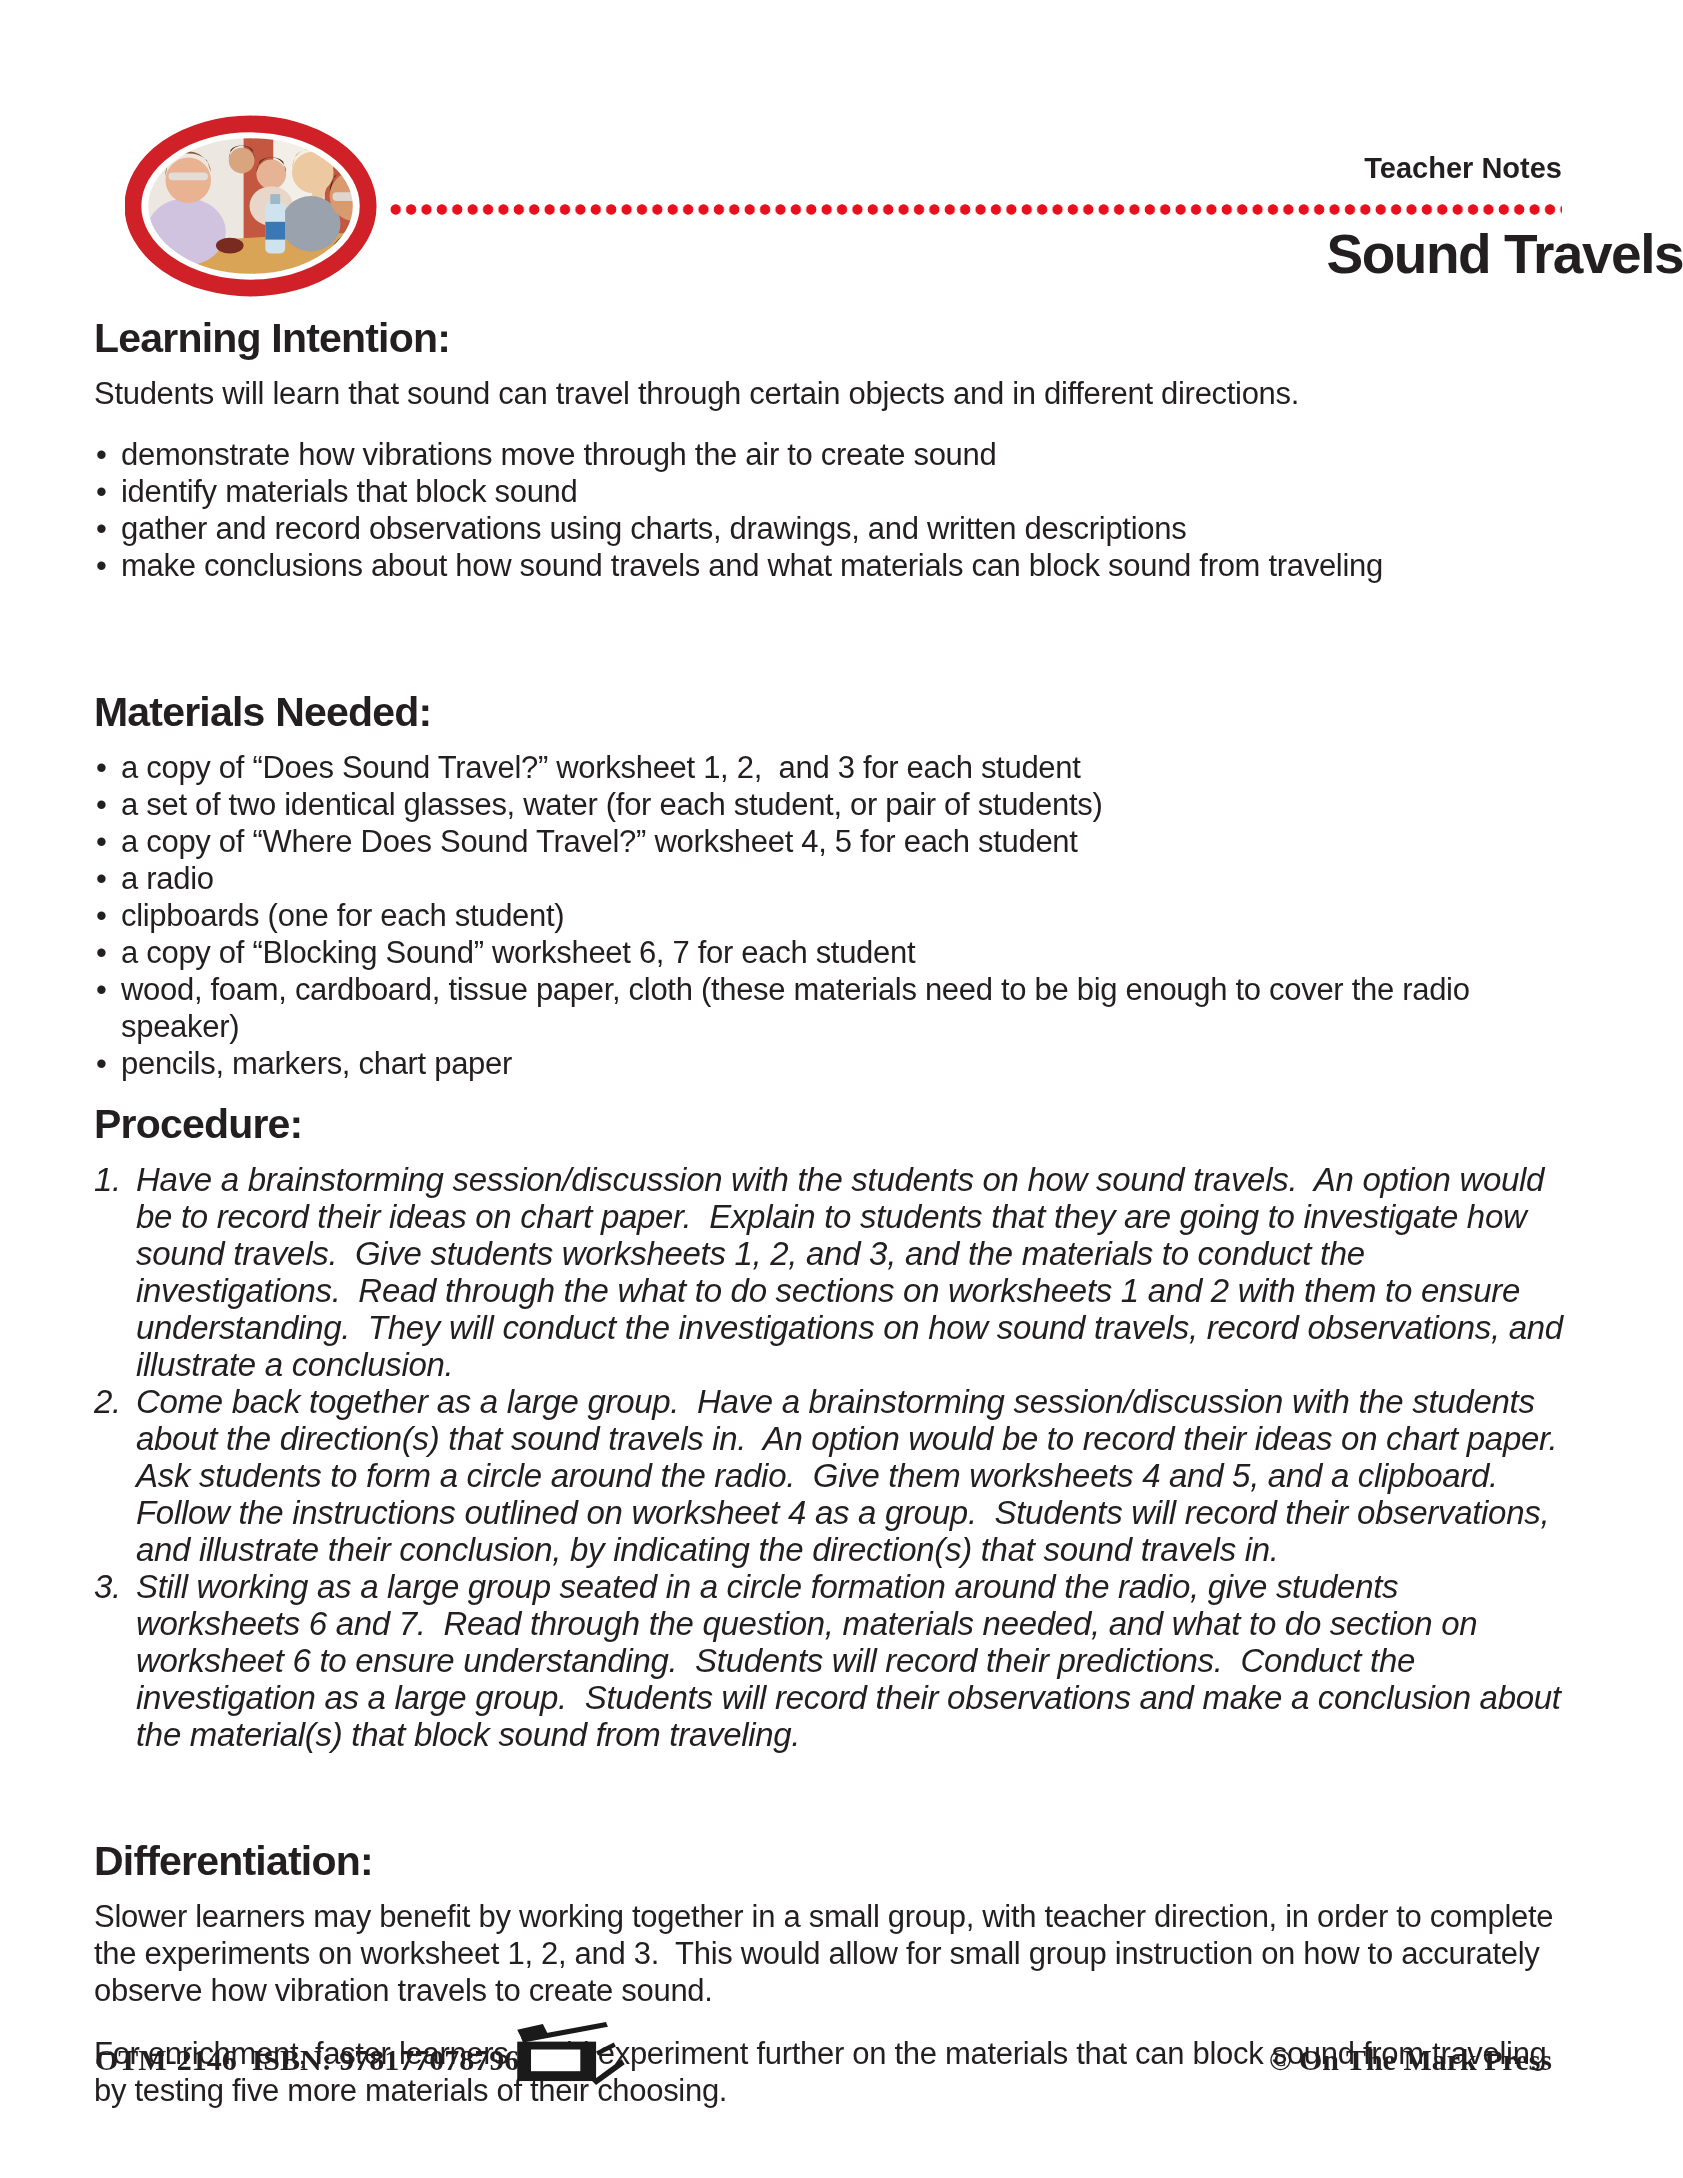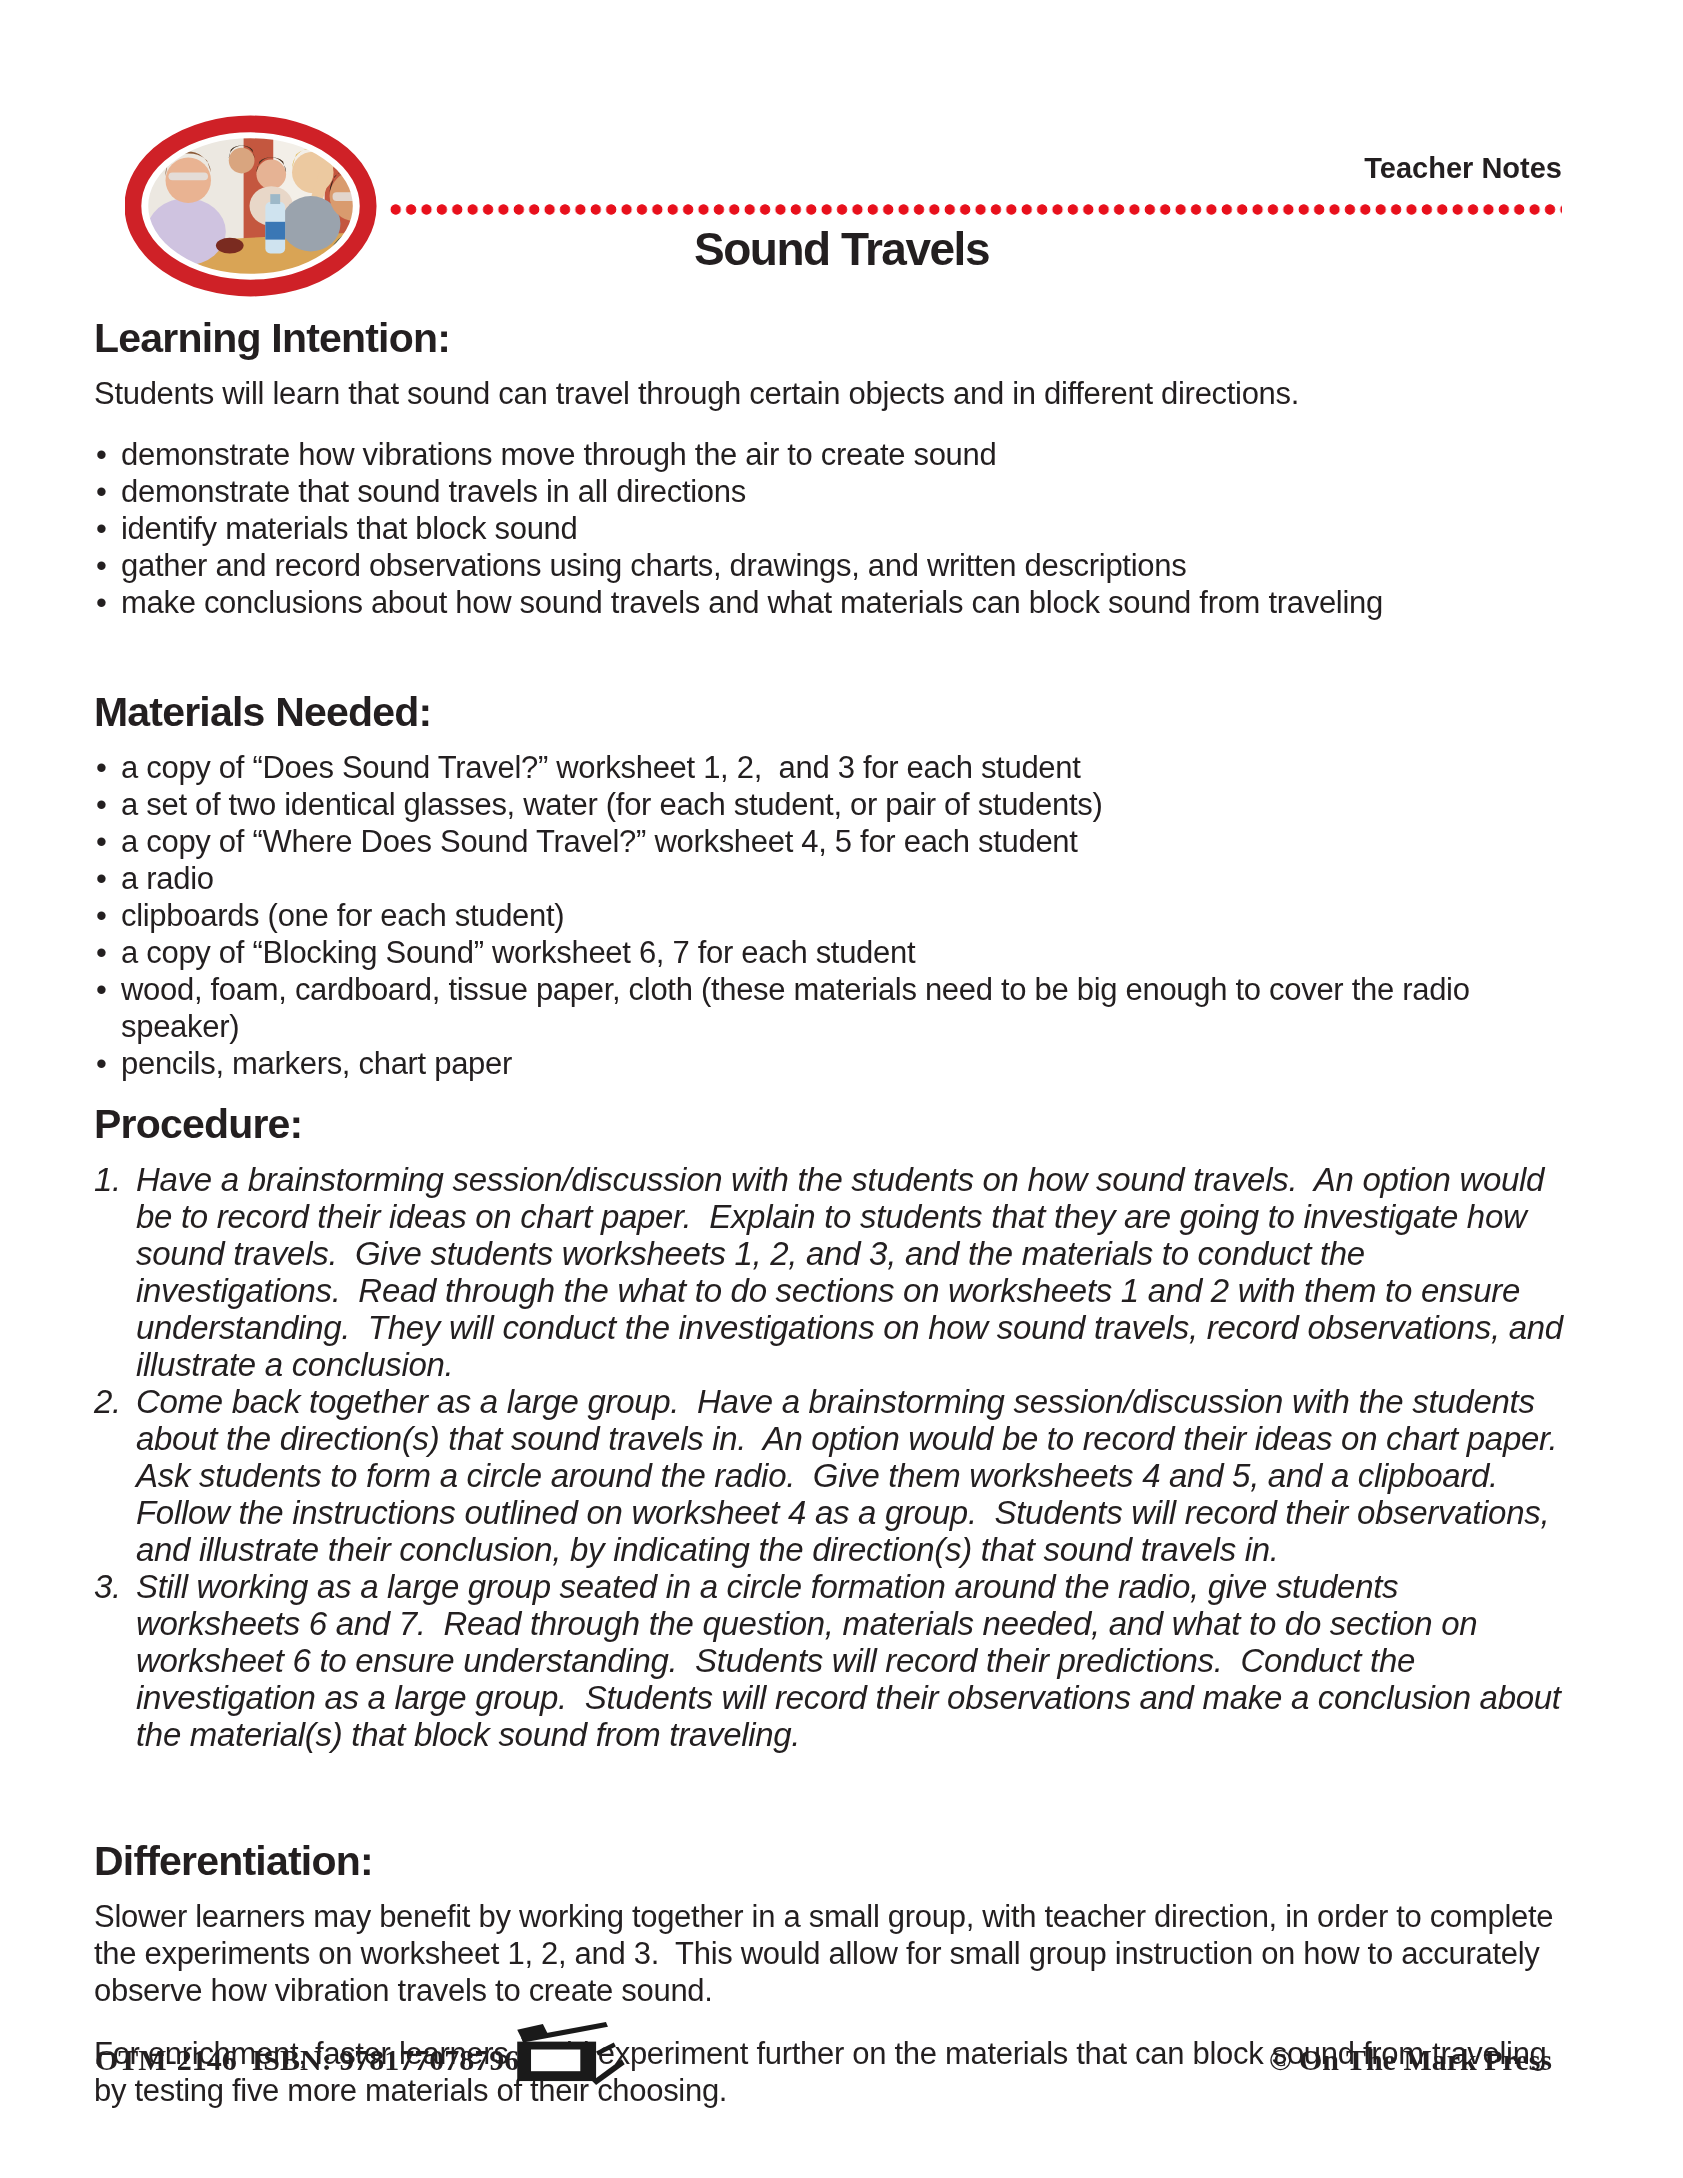--- a/index.html
+++ b/index.html
@@ -12,22 +12,22 @@
   .teacher-notes {
     position:absolute; right:121px; top:152px; font-size:29px; font-weight:bold;
     letter-spacing:0px;
   }
   .dotted-line {
     position:absolute; left:388px; top:204px; width:1174px; height:11px;
     background-image:radial-gradient(circle closest-side, #e8101c 88%, rgba(232,16,28,0) 100%);
     background-size:15.4px 11px; background-repeat:repeat-x;
   }
   .page-title {
-    position:absolute; left:0; top:222px; width:100%; text-align:center;
-    font-size:46px; font-weight:bold; letter-spacing:-1.5px;
+    position:absolute; left:0; top:222px; width:100%; text-align:right;
+    font-size:55px; font-weight:bold; letter-spacing:-1.5px;
   }
   
   .section { position:absolute; left:94px; width:1470px; }
   .sec-learning   { top:315px; }
   .sec-criteria   { top:432px; }
   .sec-materials  { top:689px; }
   .sec-procedure  { top:1101px; }
   .sec-diff       { top:1838px; }
   h2 {
     margin:0 0 14px 0; font-size:41px; font-weight:bold; letter-spacing:-0.8px;
@@ -127,21 +127,20 @@
   <div class="page-title">Sound Travels</div>
 
   <div class="section sec-learning">
     <h2>Learning Intention:</h2>
     <p class="body-text">Students will learn that sound can travel through certain objects and in different directions.</p>
   </div>
 
   <div class="section sec-criteria">
     <ul class="bullets">
       <li>demonstrate how vibrations move through the air to create sound</li>
-      <li>demonstrate that sound travels in all directions</li>
       <li>identify materials that block sound</li>
       <li>gather and record observations using charts, drawings, and written descriptions</li>
       <li>make conclusions about how sound travels and what materials can block sound from traveling</li>
     </ul>
   </div>
 
   <div class="section sec-materials">
     <h2>Materials Needed:</h2>
     <ul class="bullets">
       <li>a copy of “Does Sound Travel?” worksheet 1, 2,  and 3 for each student</li>

